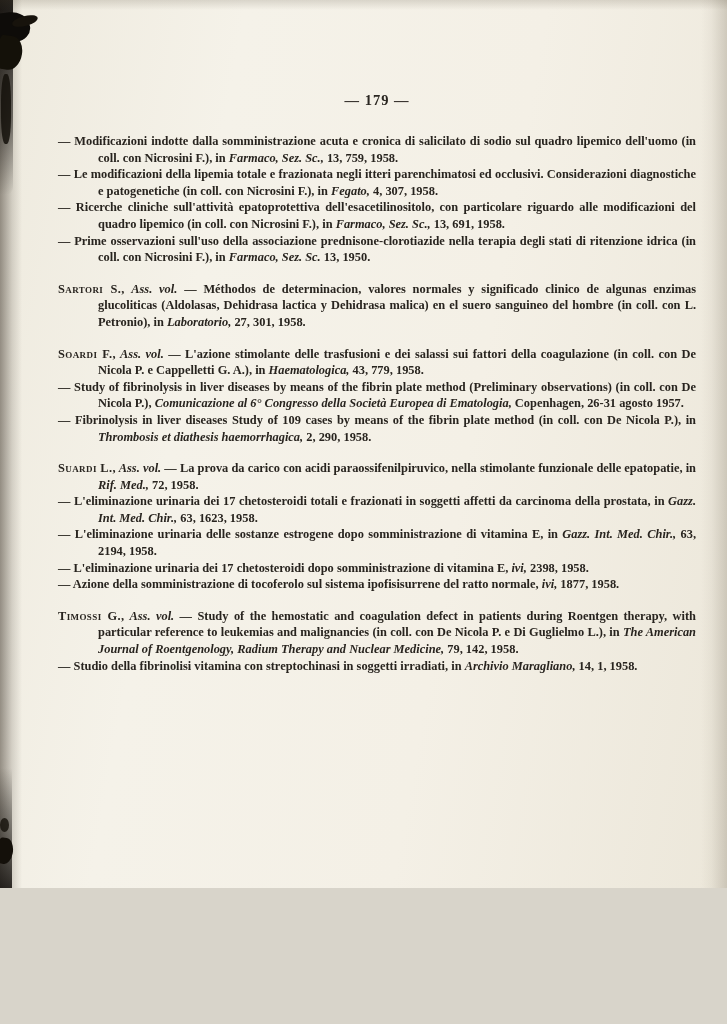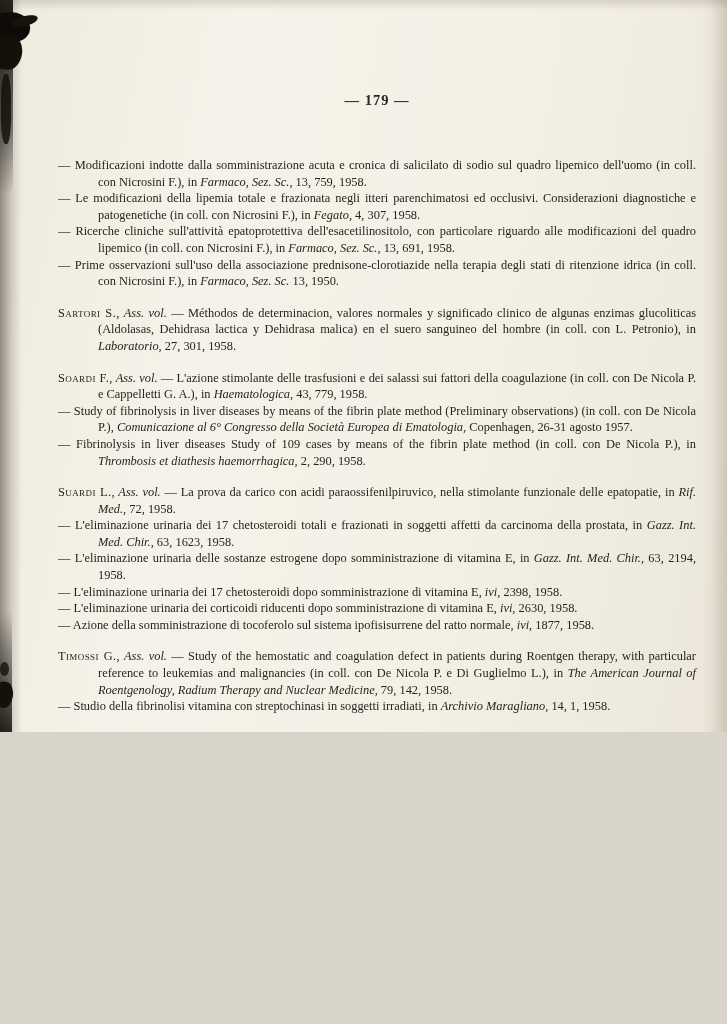--- a/index.html
+++ b/index.html
@@ -3,21 +3,21 @@
 <meta charset="utf-8">
 <style>
   * { margin:0; padding:0; box-sizing:border-box; }
   html,body { width:727px; height:1024px; }
   body {
     font-family:"Liberation Serif", serif;
     background:#d8d4ca;
   }
   .page {
     position:relative;
-    width:727px; height:732px;
+    width:727px; height:888px;
     background:linear-gradient(100deg,#eeeade 0%, #f5f2e9 28%, #f4f0e6 62%, #ece7da 100%);
     color:#2b2722;
     overflow:hidden;
   }
   
   .artifact { position:absolute; pointer-events:none; }
   .binding-shadow {
     left:0; top:0; bottom:0; width:22px;
     background:linear-gradient(to right, rgba(55,46,36,0.50), rgba(55,46,36,0.16) 55%, rgba(55,46,36,0) 100%);
   }
@@ -49,25 +49,26 @@
     position:absolute; left:58px; right:31px; top:0;
   }
   .page-number {
     text-align:center;
     font-weight:bold;
     font-size:14.5px;
     letter-spacing:1px;
     margin-top:92px;
   }
   .bib {
-    margin-top:48px;
+    margin-top:24px;
     font-size:12.4px;
     line-height:16.6px;
     text-align:justify;
     color:#28241f;
+    font-weight:bold;
   }
   .section { margin-bottom:15px; }
   .entry {
     padding-left:40px;
     text-indent:-40px;
   }
   .it { font-style:italic; }
   .sc { font-variant:small-caps; letter-spacing:0.4px; }
 </style>
 </head>
@@ -102,21 +103,20 @@
         <div class="section">
           <p class="entry"><span class="sc">Soardi F.</span><span>, </span><span class="it">Ass. vol.</span><span> — L'azione stimolante delle trasfusioni e dei salassi sui fattori della coagulazione (in coll. con De Nicola P. e Cappelletti G. A.), in </span><span class="it">Haematologica,</span><span> 43, 779, 1958.</span></p>
           <p class="entry"><span>— Study of fibrinolysis in liver diseases by means of the fibrin plate method (Preliminary observations) (in coll. con De Nicola P.), </span><span class="it">Comunicazione al 6° Congresso della Società Europea di Ematologia,</span><span> Copenhagen, 26-31 agosto 1957.</span></p>
           <p class="entry"><span>— Fibrinolysis in liver diseases Study of 109 cases by means of the fibrin plate method (in coll. con De Nicola P.), in </span><span class="it">Thrombosis et diathesis haemorrhagica,</span><span> 2, 290, 1958.</span></p>
         </div>
         <div class="section">
           <p class="entry"><span class="sc">Suardi L.</span><span>, </span><span class="it">Ass. vol.</span><span> — La prova da carico con acidi paraossifenilpiruvico, nella stimolante funzionale delle epatopatie, in </span><span class="it">Rif. Med.,</span><span> 72, 1958.</span></p>
           <p class="entry"><span>— L'eliminazione urinaria dei 17 chetosteroidi totali e frazionati in soggetti affetti da carcinoma della prostata, in </span><span class="it">Gazz. Int. Med. Chir.,</span><span> 63, 1623, 1958.</span></p>
           <p class="entry"><span>— L'eliminazione urinaria delle sostanze estrogene dopo somministrazione di vitamina E, in </span><span class="it">Gazz. Int. Med. Chir.,</span><span> 63, 2194, 1958.</span></p>
           <p class="entry"><span>— L'eliminazione urinaria dei 17 chetosteroidi dopo somministrazione di vitamina E, </span><span class="it">ivi,</span><span> 2398, 1958.</span></p>
-          <p class="entry"><span>— L'eliminazione urinaria dei corticoidi riducenti dopo somministrazione di vitamina E, </span><span class="it">ivi,</span><span> 2630, 1958.</span></p>
           <p class="entry"><span>— Azione della somministrazione di tocoferolo sul sistema ipofisisurrene del ratto normale, </span><span class="it">ivi,</span><span> 1877, 1958.</span></p>
         </div>
         <div class="section">
           <p class="entry"><span class="sc">Timossi G.</span><span>, </span><span class="it">Ass. vol.</span><span> — Study of the hemostatic and coagulation defect in patients during Roentgen therapy, with particular reference to leukemias and malignancies (in coll. con De Nicola P. e Di Guglielmo L.), in </span><span class="it">The American Journal of Roentgenology, Radium Therapy and Nuclear Medicine,</span><span> 79, 142, 1958.</span></p>
           <p class="entry"><span>— Studio della fibrinolisi vitamina con streptochinasi in soggetti irradiati, in </span><span class="it">Archivio Maragliano,</span><span> 14, 1, 1958.</span></p>
         </div>
       </div>
   </div>
 
 </div>

